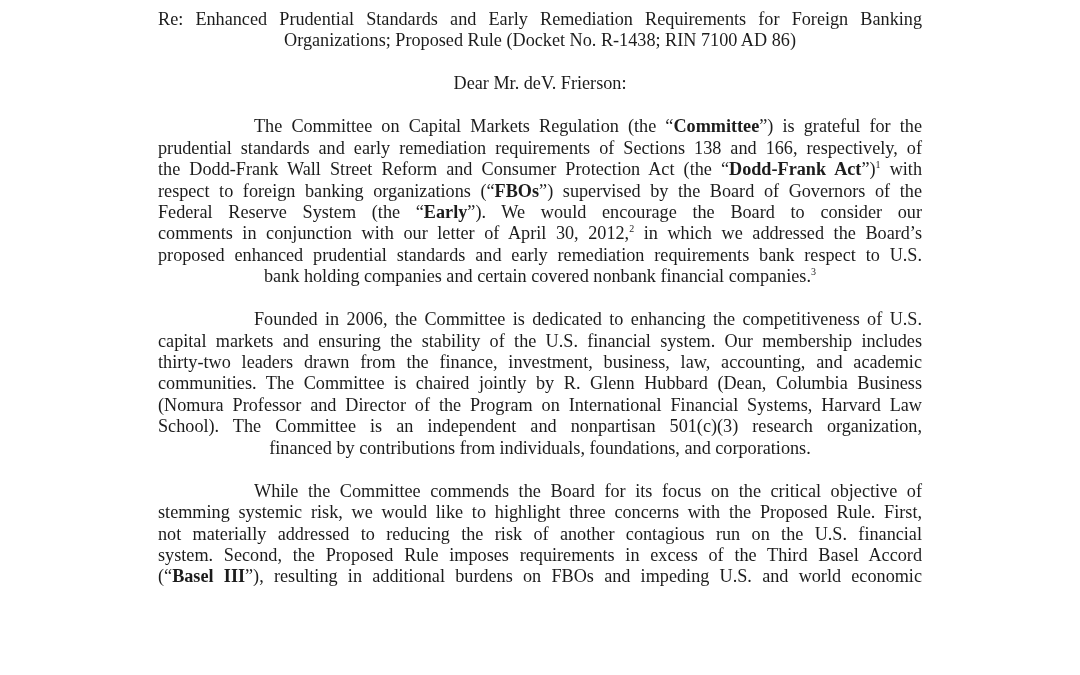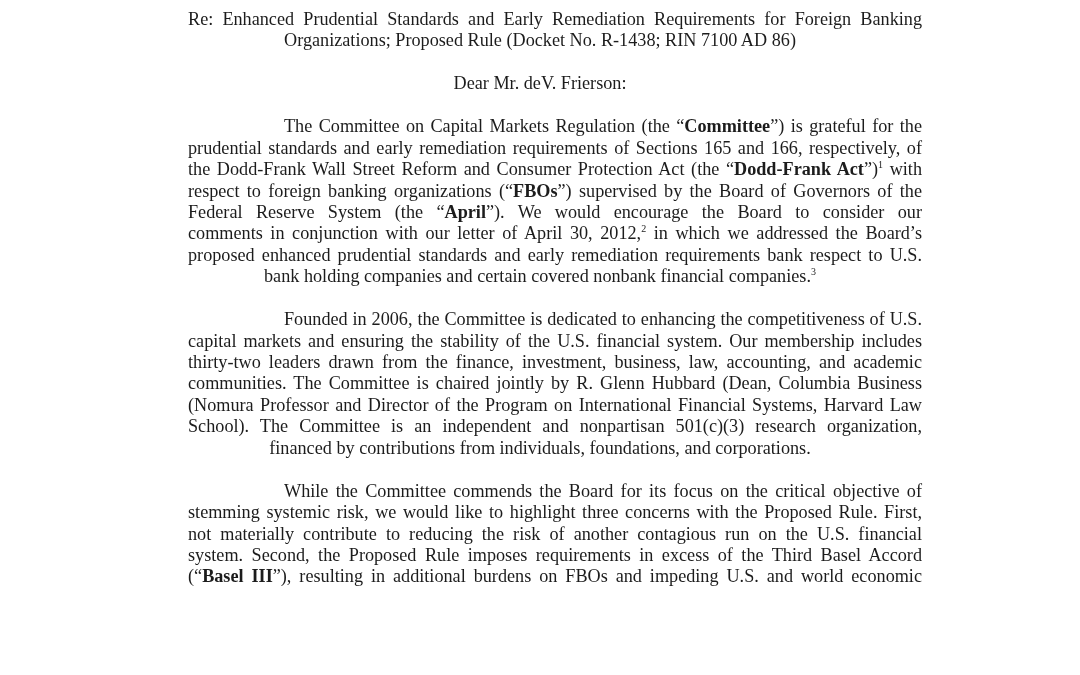--- a/index.html
+++ b/index.html
@@ -25,21 +25,20 @@
   }
   .line {
     display: block;
     white-space: nowrap;
     height: 21.45px;
   }
   .just {
     text-align: justify;
     text-align-last: justify;
     white-space: normal;
-    margin-left: 30px;
   }
   .left { text-align: center; }
   .indent { padding-left: 96px; }
   .gap { height: 21.45px; }
   b { font-weight: bold; }
   sup {
     font-size: 10px;
     line-height: 0;
     vertical-align: 7px;
   }
@@ -55,24 +54,24 @@
   </div>
 
   <div class="gap"></div>
 
   <span class="line left">Dear Mr. deV. Frierson:</span>
 
   <div class="gap"></div>
 
   <div>
     <span class="line just indent"><span>The Committee on Capital Markets Regulation (the “</span><b>Committee</b><span>”) is grateful for the</span></span>
-    <span class="line just">prudential standards and early remediation requirements of Sections 165 and 166, respectively, of</span>
+    <span class="line just">prudential standards and early remediation requirements of Sections 138 and 166, respectively, of</span>
     <span class="line just"><span>the Dodd-Frank Wall Street Reform and Consumer Protection Act (the “</span><b>Dodd-Frank Act</b><span>”)</span><sup>1</sup><span> with</span></span>
     <span class="line just"><span>respect to foreign banking organizations (“</span><b>FBOs</b><span>”) supervised by the Board of Governors of the</span></span>
-    <span class="line just"><span>Federal Reserve System (the “</span><b>April</b><span>”). We would encourage the Board to consider our</span></span>
+    <span class="line just"><span>Federal Reserve System (the “</span><b>Early</b><span>”). We would encourage the Board to consider our</span></span>
     <span class="line just"><span>comments in conjunction with our letter of April 30, 2012,</span><sup>2</sup><span> in which we addressed the Board’s</span></span>
     <span class="line just">proposed enhanced prudential standards and early remediation requirements bank respect to U.S.</span>
     <span class="line left"><span>bank holding companies and certain covered nonbank financial companies.</span><sup>3</sup></span>
   </div>
 
   <div class="gap"></div>
 
   <div>
     <span class="line just indent">Founded in 2006, the Committee is dedicated to enhancing the competitiveness of U.S.</span>
     <span class="line just">capital markets and ensuring the stability of the U.S. financial system. Our membership includes</span>
@@ -81,18 +80,18 @@
     <span class="line just">(Nomura Professor and Director of the Program on International Financial Systems, Harvard Law</span>
     <span class="line just">School). The Committee is an independent and nonpartisan 501(c)(3) research organization,</span>
     <span class="line left">financed by contributions from individuals, foundations, and corporations.</span>
   </div>
 
   <div class="gap"></div>
 
   <div>
     <span class="line just indent">While the Committee commends the Board for its focus on the critical objective of</span>
     <span class="line just">stemming systemic risk, we would like to highlight three concerns with the Proposed Rule. First,</span>
-    <span class="line just">not materially contribute to reducing the risk of another contagious run on the U.S. financial</span>
+    <span class="line just">not materially addressed to reducing the risk of another contagious run on the U.S. financial</span>
     <span class="line just">system. Second, the Proposed Rule imposes requirements in excess of the Third Basel Accord</span>
     <span class="line just"><span>(“</span><b>Basel III</b><span>”), resulting in additional burdens on FBOs and impeding U.S. and world economic</span></span>
   </div>
 
 </div>
 
 </body></html>

